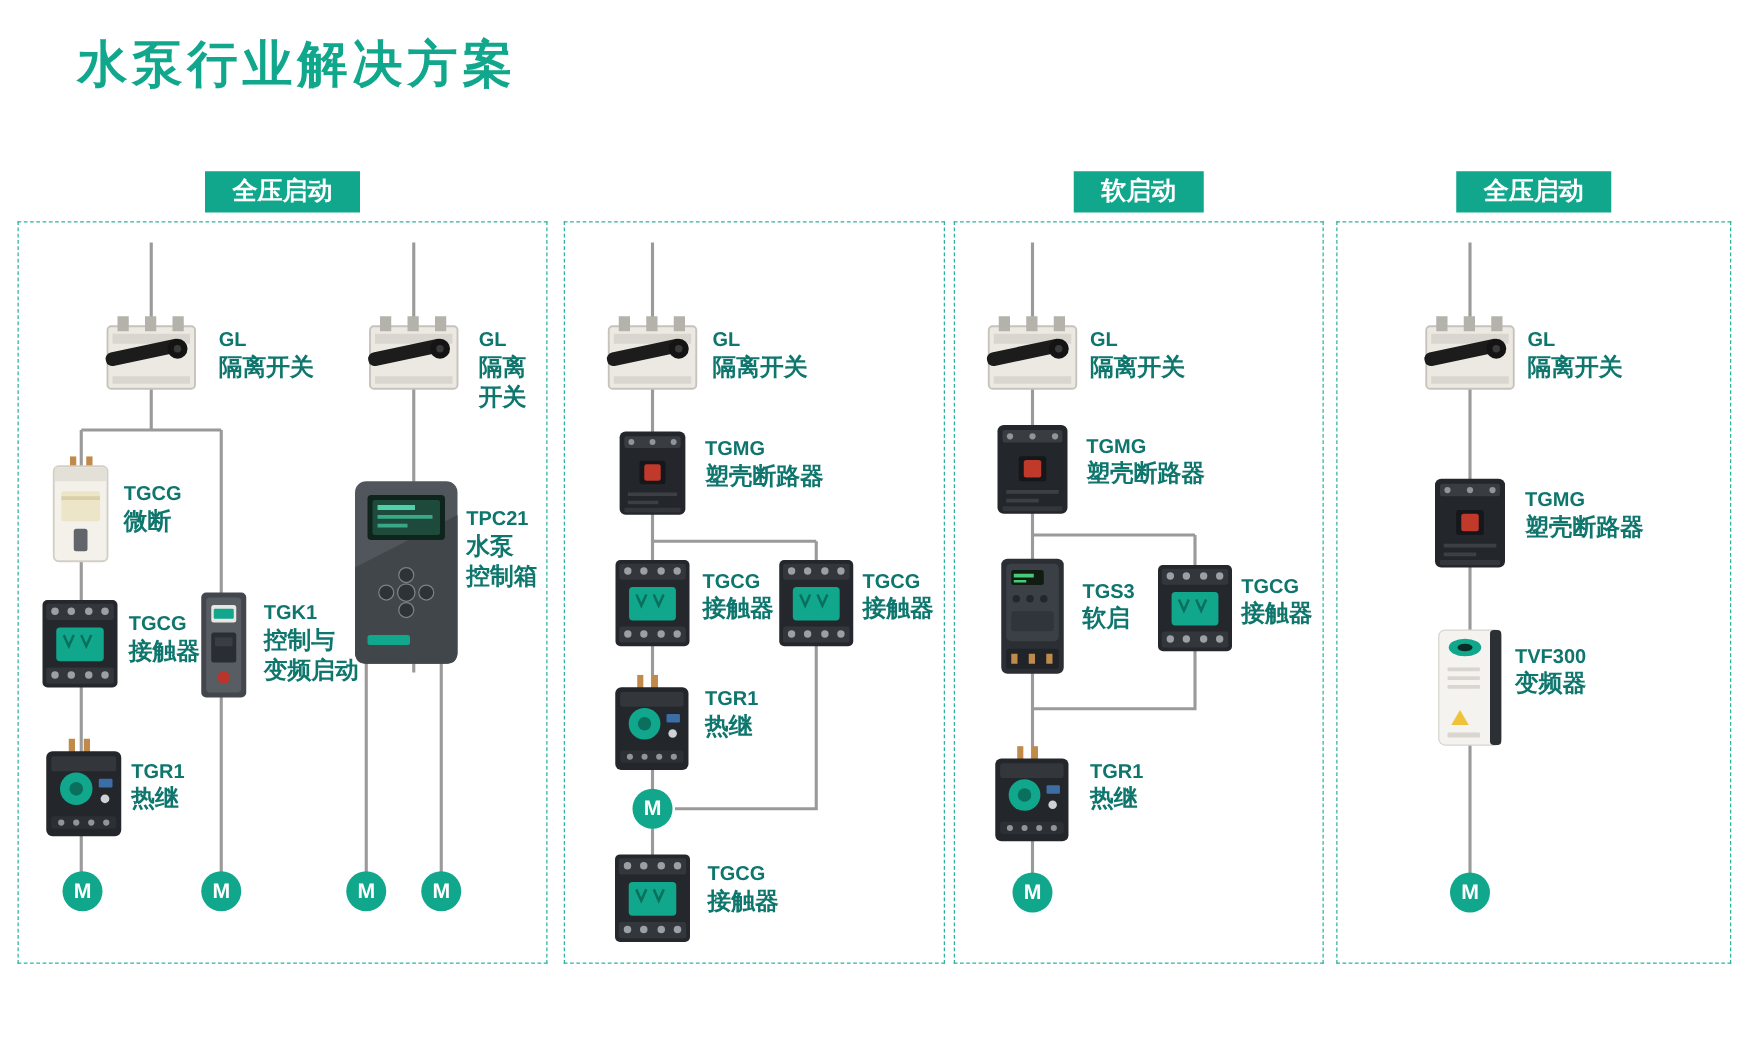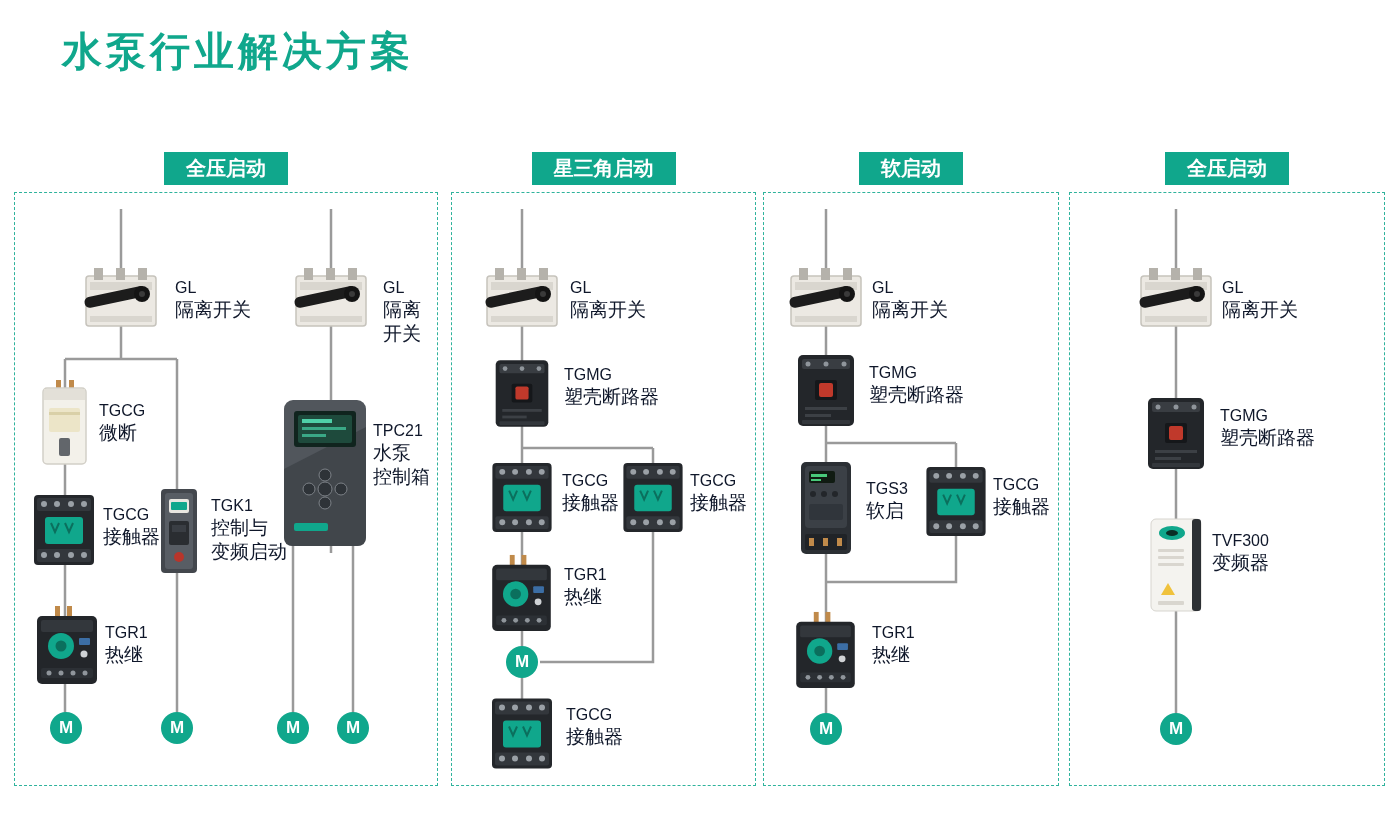--- a/index.html
+++ b/index.html
@@ -1,26 +1,26 @@
 <!DOCTYPE html>
 <html><head>
 <meta charset="utf-8">
 <style>
   *{margin:0;padding:0;box-sizing:border-box}
   html,body{width:1399px;height:830px}
   body{background:#ffffff;font-family:"Liberation Sans","DejaVu Sans",sans-serif;position:relative;overflow:hidden}
   .title{position:absolute;left:62px;top:24px;font-size:40px;font-weight:800;color:#10a78c;letter-spacing:4px}
-  .panel{position:absolute;top:192px;height:594px;border:1.5px dashed #2fb39c}
+  .panel{position:absolute;top:177px;height:594px;border:1.5px dashed #2fb39c}
   .badge{position:absolute;top:-41px;left:50%;transform:translateX(-50%);background:#10a78c;color:#fff;
          font-size:20px;font-weight:700;padding:4px 22px;white-space:nowrap;line-height:1.25}
   .wires{position:absolute;left:0;top:0}
   .wires polyline{fill:none;stroke:#9a9a9a;stroke-width:2.5}
   .comp{position:absolute}
   .comp svg{width:100%;height:100%;display:block}
-  .lbl{position:absolute;color:#0f172a;font-weight:400;line-height:1.25}
+  .lbl{position:absolute;color:#0f766e;font-weight:700;line-height:1.25}
   .lbl-name{font-size:16px}
   .lbl-desc{font-size:19px;white-space:pre-line}
   .motor{position:absolute;width:32px;height:32px;border-radius:50%;background:#10a78c;color:#fff;
          font-size:17px;font-weight:700;display:flex;align-items:center;justify-content:center}
   .defs{position:absolute;width:0;height:0;overflow:hidden}
 </style>
 </head>
 <body>
 
 <svg class="defs" aria-hidden="true">
@@ -238,21 +238,20 @@
 控制箱</div>
   </div>
 
   <div class="motor" style="left:35px;top:519px">M</div>
   <div class="motor" style="left:146px;top:519px">M</div>
   <div class="motor" style="left:262px;top:519px">M</div>
   <div class="motor" style="left:322px;top:519px">M</div>
 </section>
 
 <section class="panel" style="left:451px;width:305px">
-  <div class="badge">星三角启动</div>
   <svg class="wires" width="305" height="594">
     <polyline points="70,16 70,540"></polyline>
     <polyline points="70,255 201,255"></polyline>
     <polyline points="201,255 201,469 88,469"></polyline>
   </svg>
 
   <div class="comp" style="left:31px;top:67px;width:78px;height:72px">
       <svg viewBox="0 0 78 72">
         <use href="#sym-gl"></use>
       </svg>

